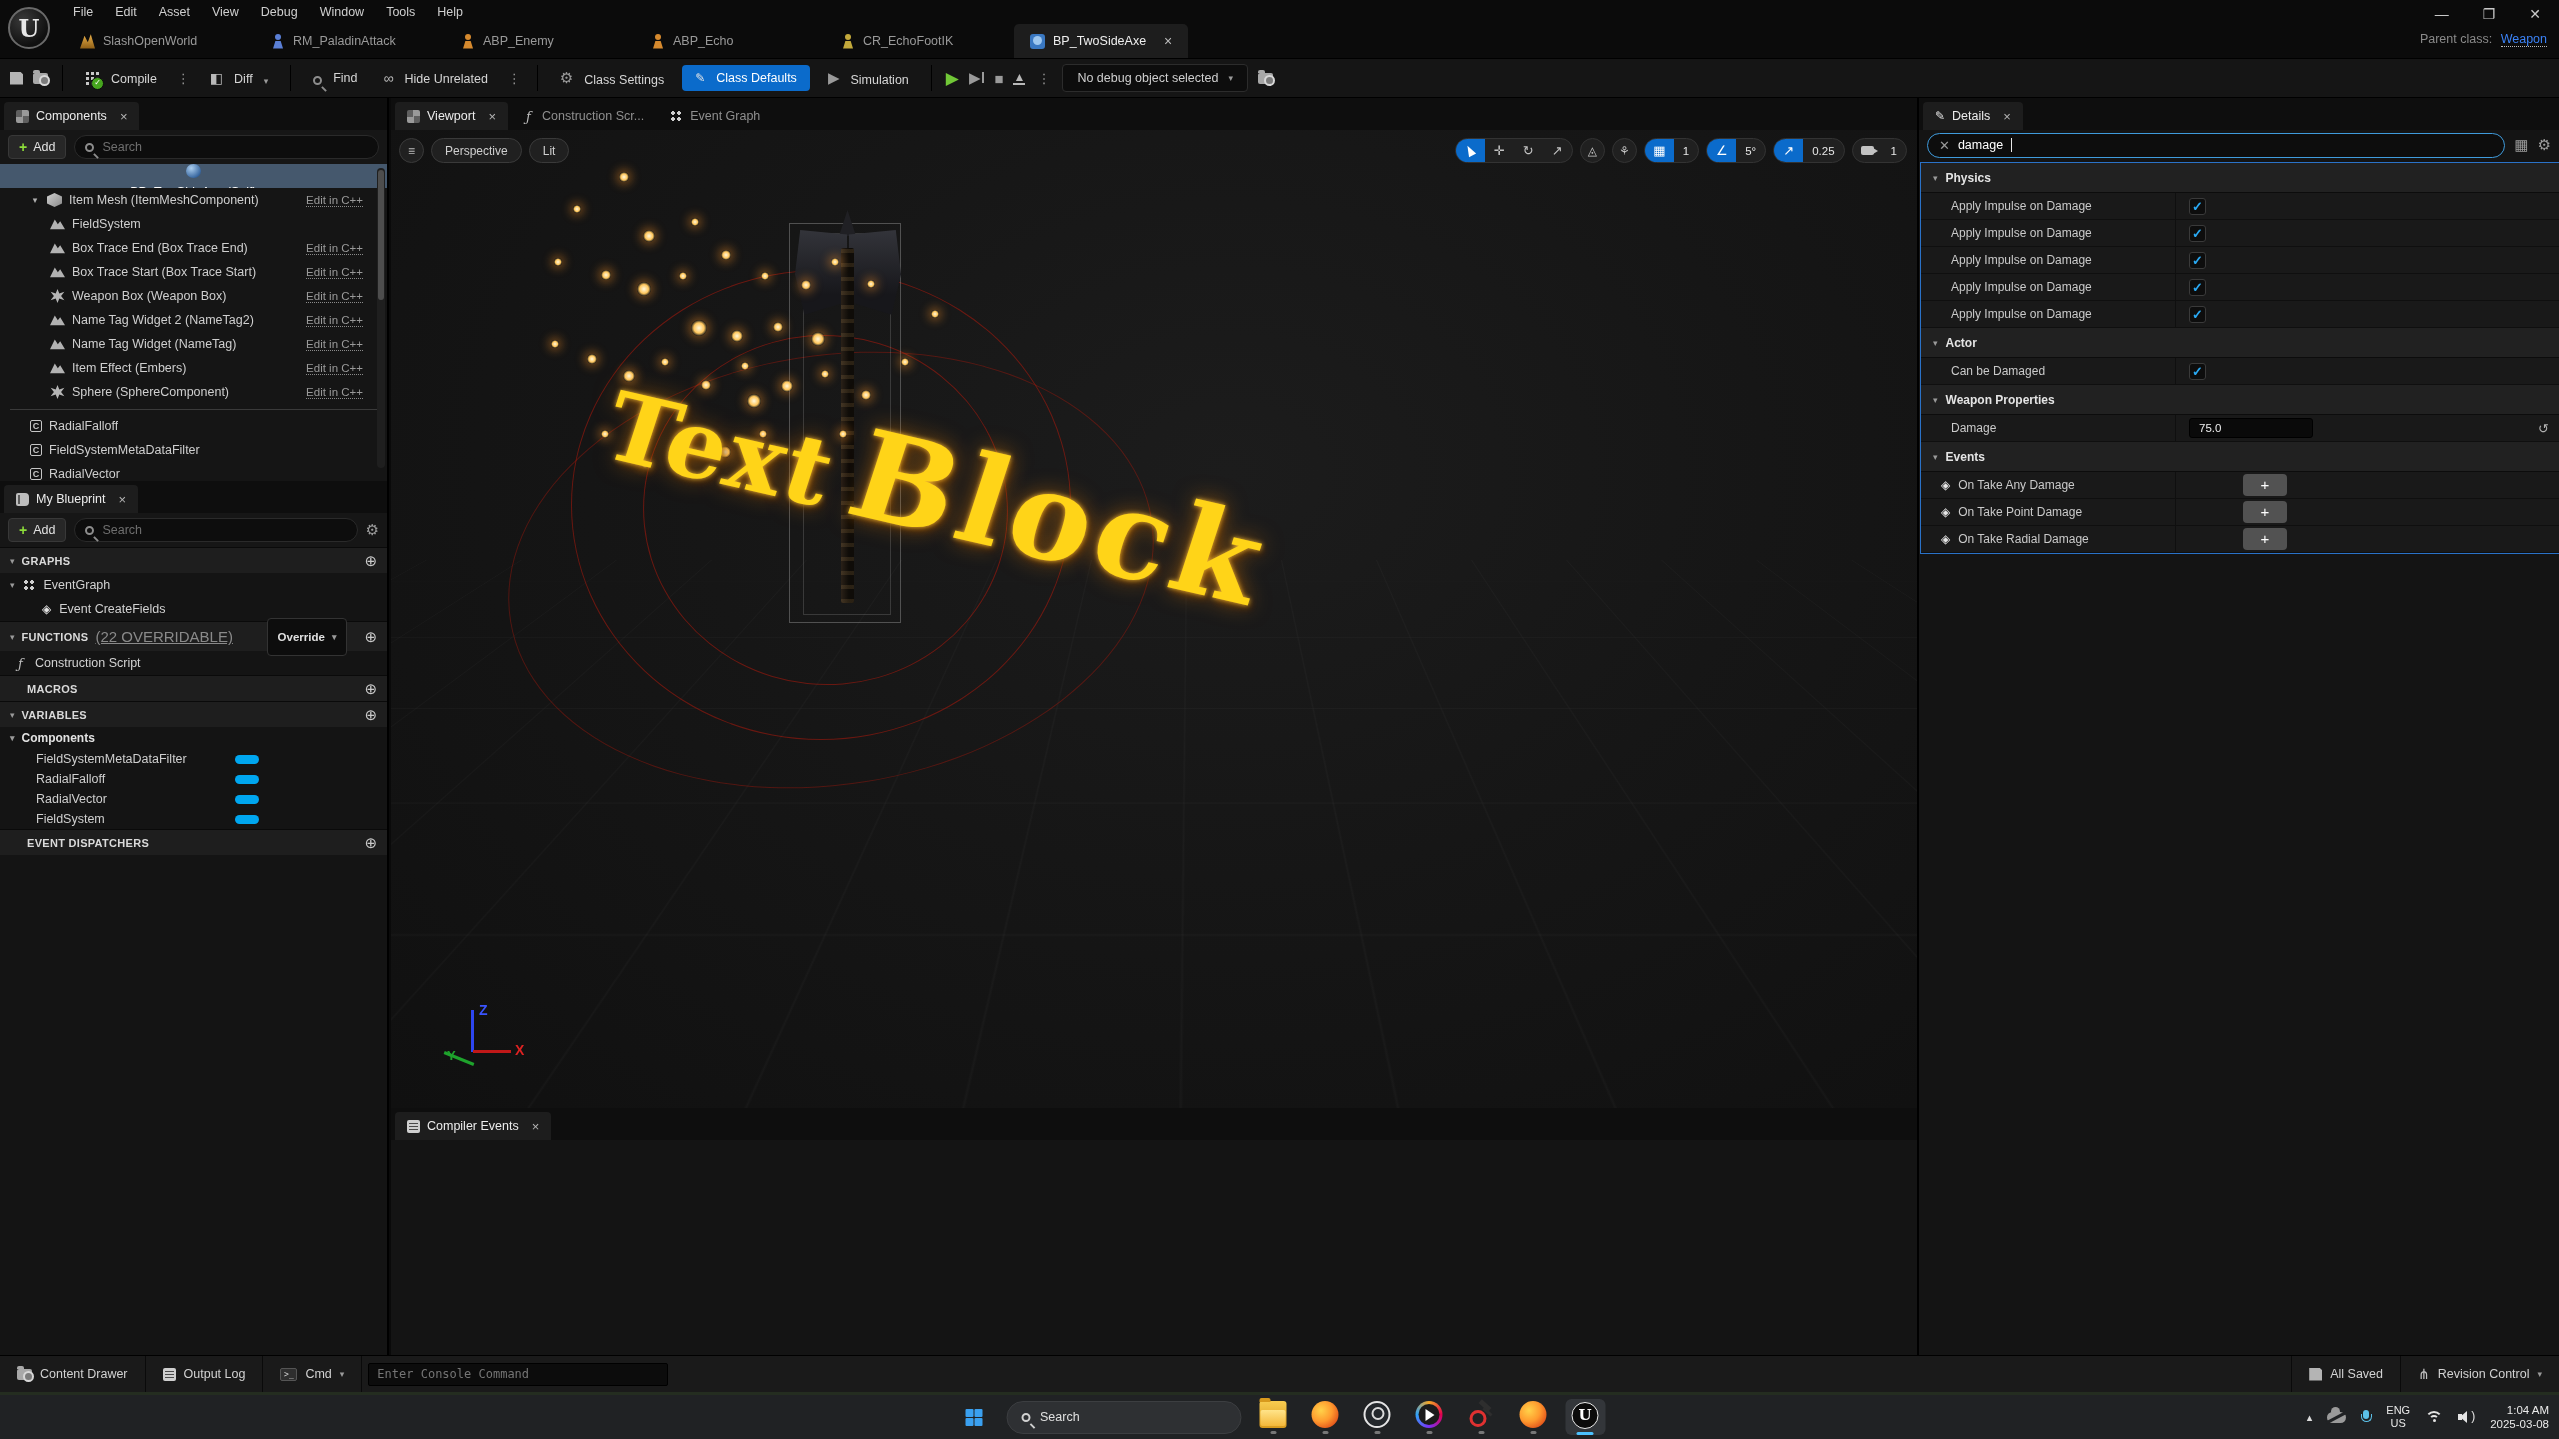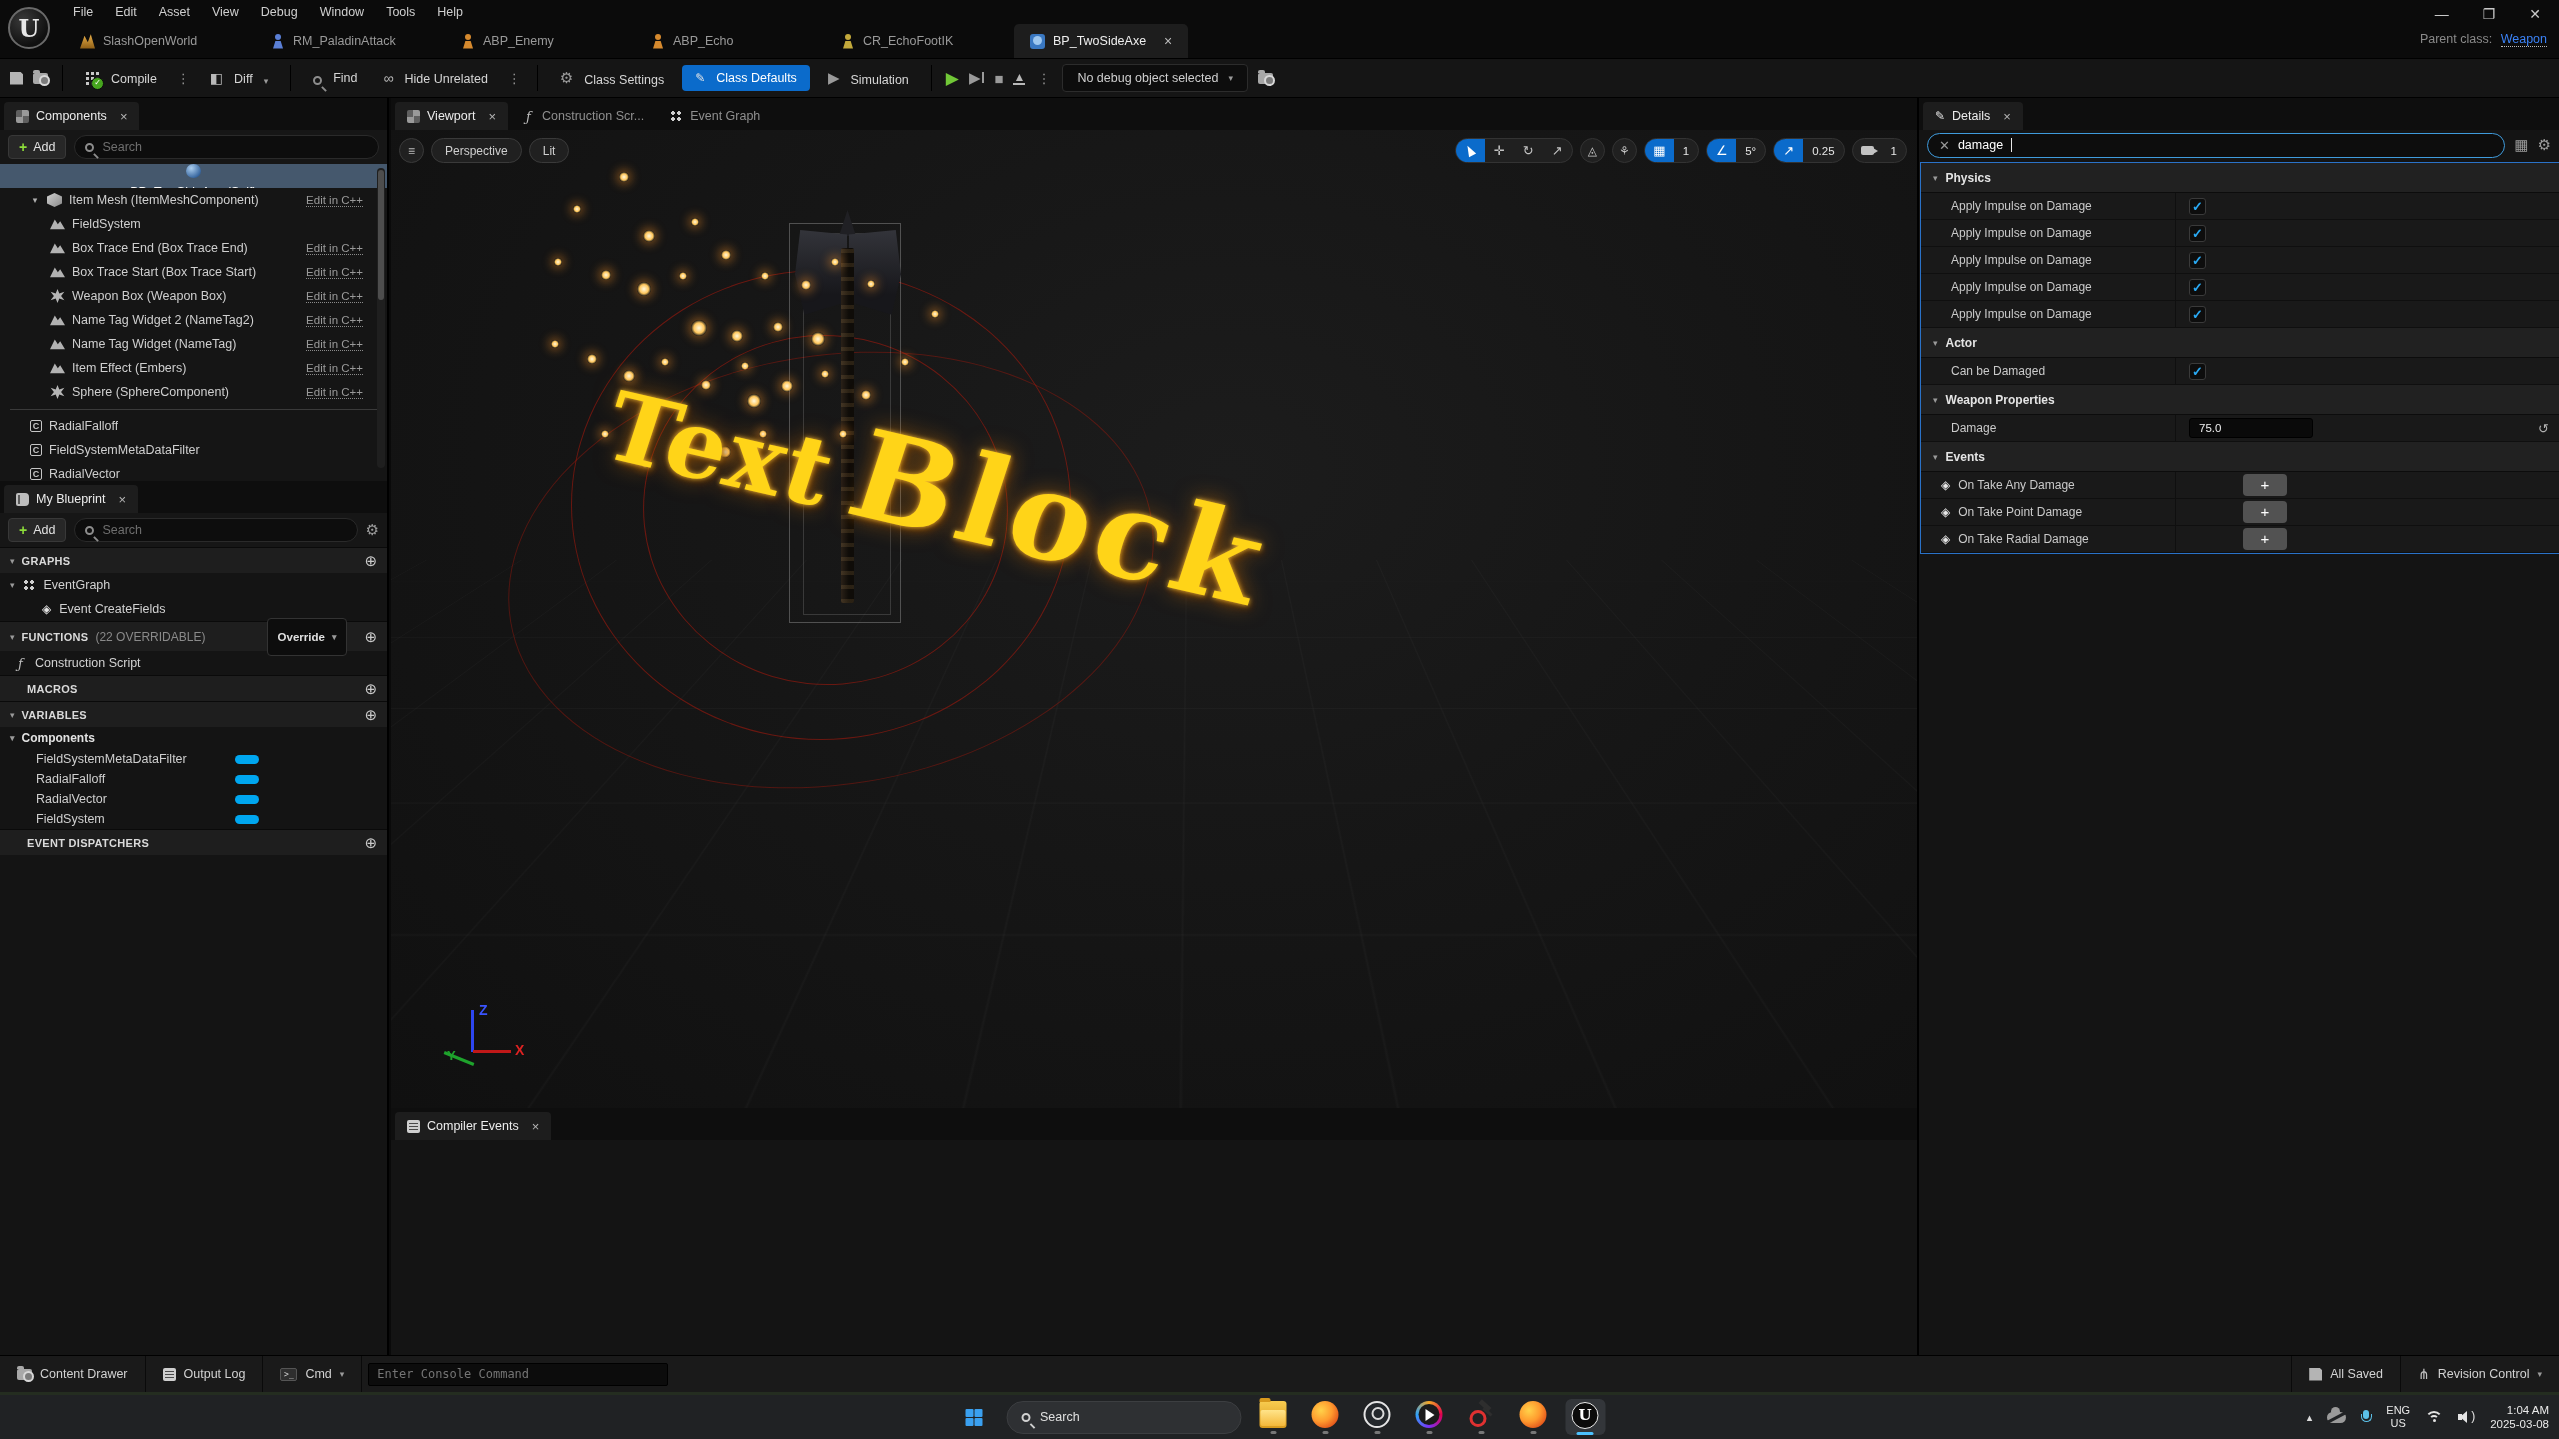--- a/index.html
+++ b/index.html
@@ -93,21 +93,21 @@
   .ci-mesh { background:linear-gradient(135deg,#d0d0d0,#8a8a8a); clip-path:polygon(50% 0,100% 25%,100% 75%,50% 100%,0 75%,0 25%); }
   .ci-fx { background:#b2b2b2; clip-path:polygon(0 88%,32% 18%,52% 52%,68% 30%,100% 88%); }
   .ci-coll { background:#b5b5b5; clip-path:polygon(50% 0,62% 32%,96% 20%,74% 50%,96% 80%,62% 68%,50% 100%,38% 68%,4% 80%,26% 50%,4% 20%,38% 32%); }
   .ci-chaos { width:12px; height:12px; border:1.5px solid #c6c6c6; border-radius:2px; color:#c6c6c6; font-size:9px; font-weight:bold; line-height:10px; text-align:center; }
   #comp-scrollbar { position:absolute; right:2px; top:70px; width:8px; height:300px; background:#1f1f1f; border-radius:4px; }
   #comp-scrollbar .thumb { position:absolute; left:1px; top:2px; width:6px; height:130px; background:#4d4d4d; border-radius:3px; }
 
   #myblueprint-panel { position:absolute; left:0; top:383px; width:100%; height:874px; background:#141414; }
   .sec-header { height:26px; background:#1e1e1e; border-top:1px solid #0a0a0a; display:flex; align-items:center; gap:7px; padding:0 10px; }
   .sec-header .t { color:#dadada; font-size:11px; font-weight:bold; letter-spacing:.3px; }
-  .sec-header .sub { color:#8a8a8a; font-size:12px; font-weight:normal; }
+  .sec-header .sub { color:#8a8a8a; font-size:15px; font-weight:normal;text-decoration:underline; }
   .sec-header .tri { color:#9a9a9a; font-size:9px; }
   .sec-header .plus { margin-left:auto; color:#c9c9c9; font-size:15px; }
   .ov-pill { margin-left:auto; display:flex; align-items:center; gap:7px; background:#0d0d0d; border:1px solid #333; border-radius:4px; height:38px; padding:0 10px; color:#e0e0e0; font-size:11.5px; font-weight:bold; }
   .ov-pill + .plus { margin-left:10px !important; }
   .mb-row { height:24px; display:flex; align-items:center; gap:8px; padding:0 10px; color:#d2d2d2; font-size:12.5px; }
   .mb-row .tri { color:#9a9a9a; font-size:9px; }
   .diamond { color:#e6e6e6; font-size:12px; }
   .cat-row { height:22px; display:flex; align-items:center; gap:7px; padding:0 10px; color:#e2e2e2; font-size:12px; font-weight:bold; }
   .var-row { height:20px; display:flex; align-items:center; padding:0 10px 0 36px; color:#cfcfcf; font-size:12.5px; }
   .var-pill { width:24px; height:9px; border-radius:5px; margin-left:auto; margin-right:118px; }

